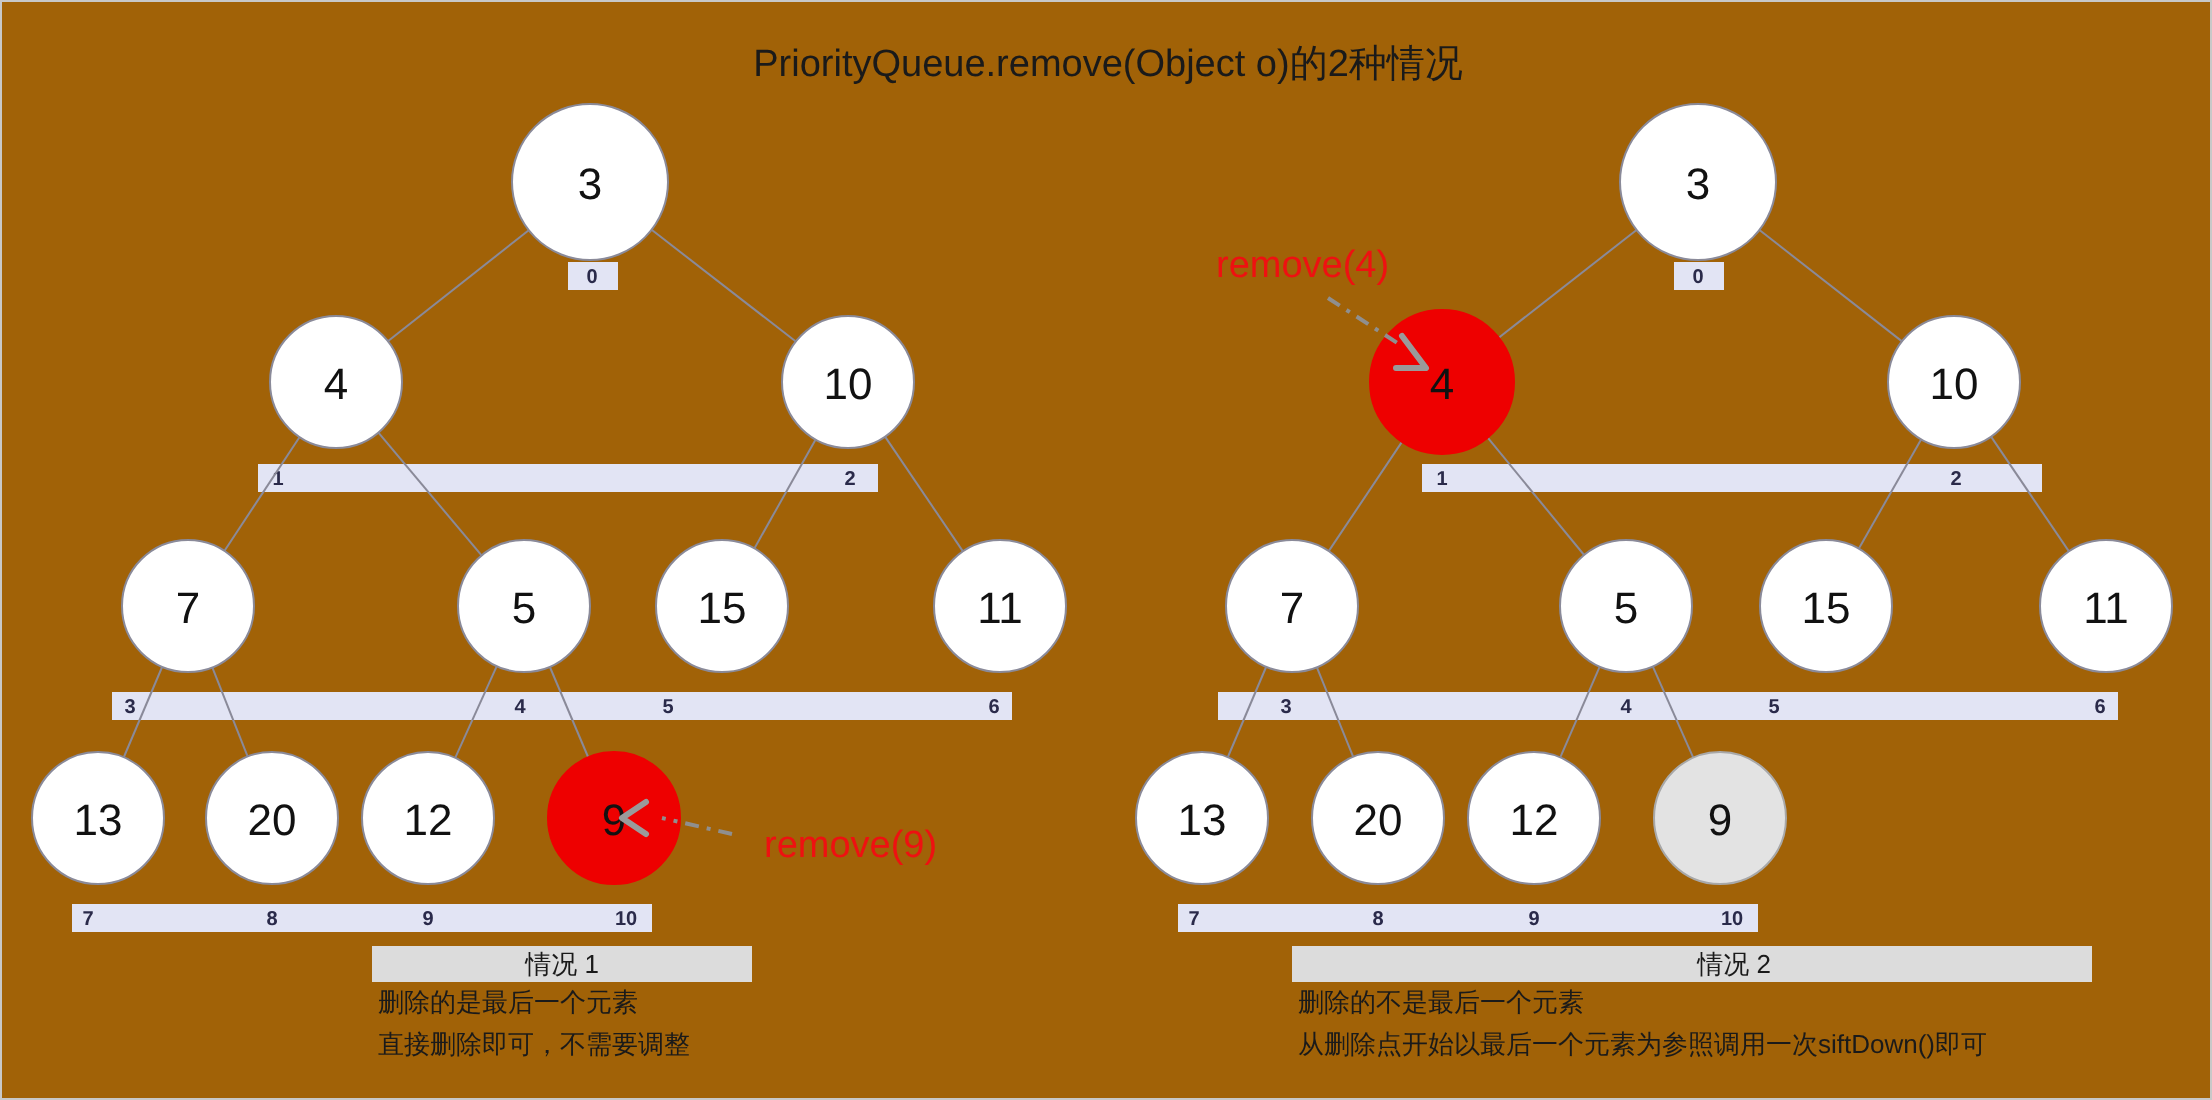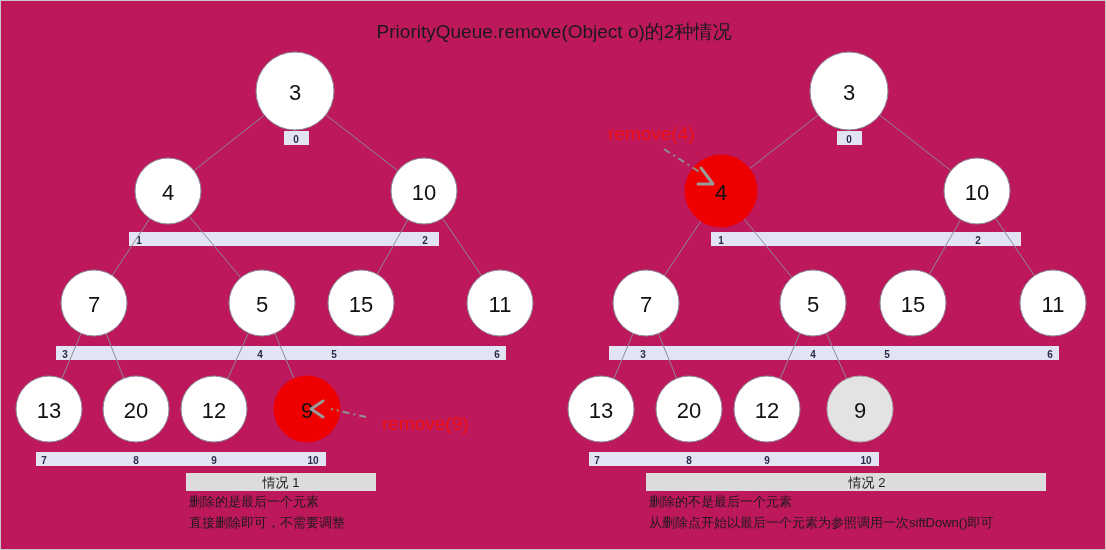--- a/index.html
+++ b/index.html
@@ -7,21 +7,21 @@
     padding: 0;
     background: #ffffff;
   }
   body {
     font-family: "Liberation Sans", "DejaVu Sans", sans-serif;
   }
   #canvas {
     position: relative;
     width: 1106px;
     height: 550px;
-    background: #be185d;
+    background: #a16207;
     box-sizing: border-box;
     border: 1px solid #c8c8c8;
     overflow: hidden;
   }
   #diagram-svg {
     position: absolute;
     left: 0;
     top: 0;
     width: 1106px;
     height: 550px;

